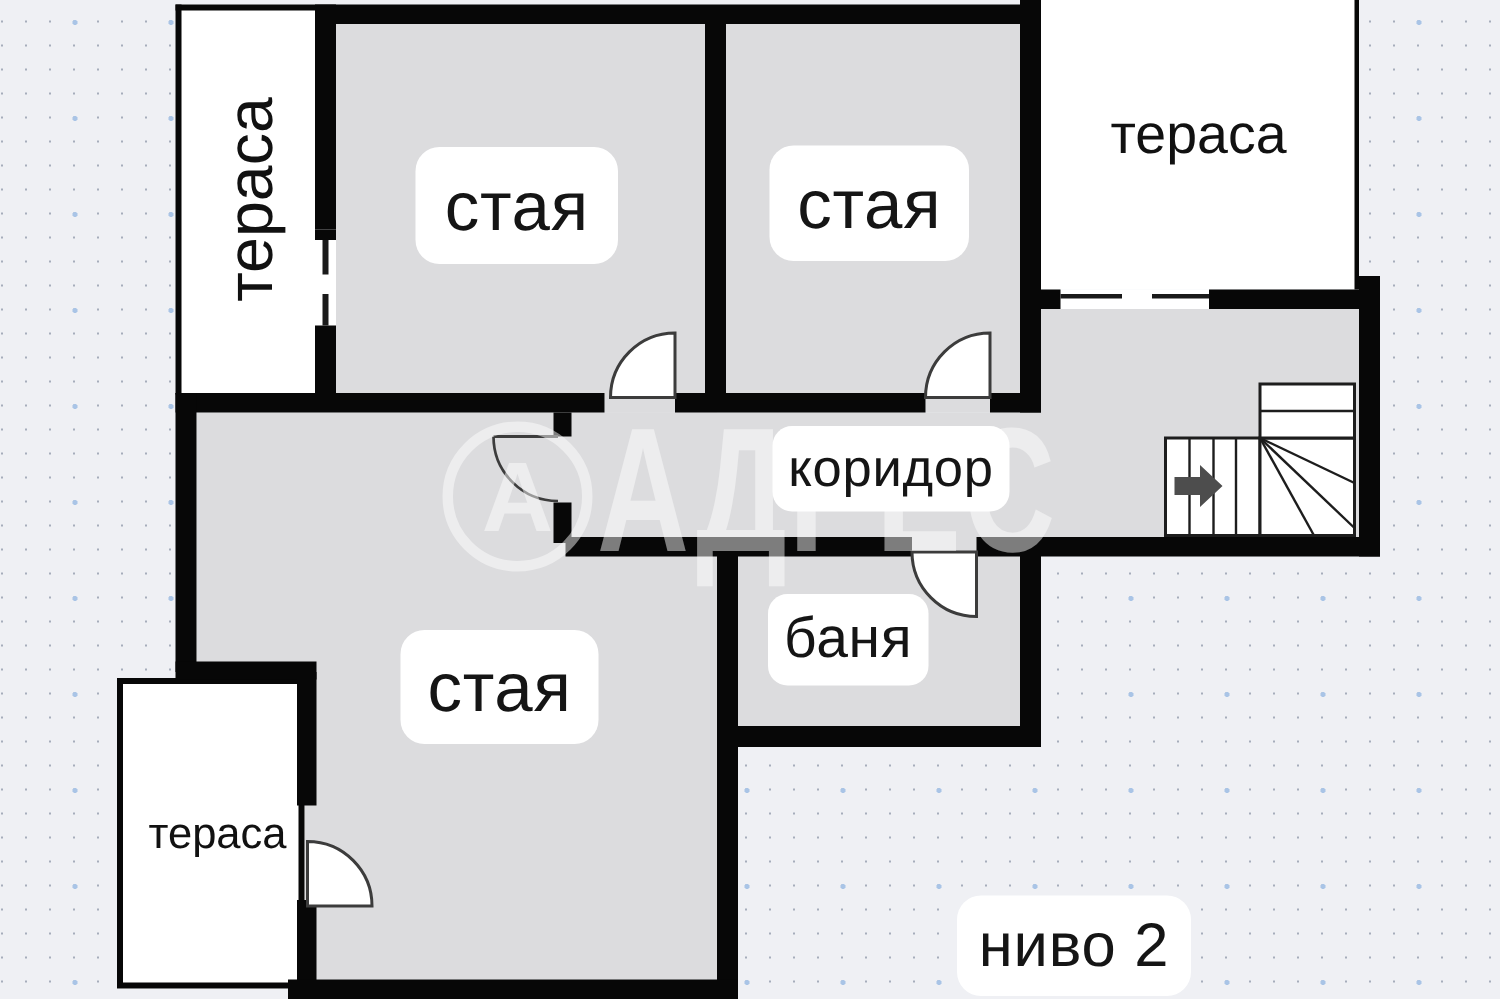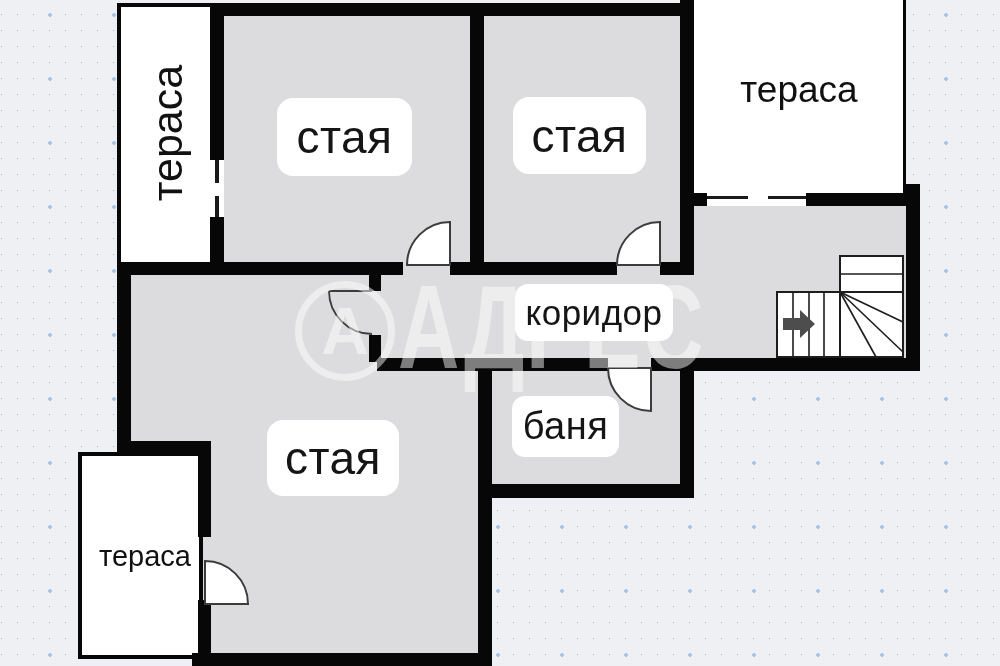--- a/index.html
+++ b/index.html
@@ -155,20 +155,23 @@
   </div>
   <div class="label-box" style="left:267px;top:420px;width:132px;height:76px;font-size:46px;">
     <span>стая</span>
   </div>
   <div class="label-box" style="left:512px;top:396px;width:107px;height:61px;font-size:38px;border-radius:13px;">
     <span>баня</span>
   </div>
   <div class="label-box" style="left:515px;top:284px;width:158px;height:57px;font-size:35px;border-radius:13px;">
     <span>коридор</span>
   </div>
+  <div class="label-box" style="left:638px;top:597px;width:156px;height:67px;font-size:41px;">
+    <span>ниво 2</span>
+  </div>
 
   <div class="plain-label" style="left:67px;top:98px;width:200px;height:70px;font-size:43px;transform:rotate(-90deg);">
     <span>тераса</span>
   </div>
   <div class="plain-label" style="left:719px;top:68px;width:160px;height:44px;font-size:37px;">
     <span>тераса</span>
   </div>
   <div class="plain-label" style="left:85px;top:538px;width:120px;height:36px;font-size:29px;">
     <span>тераса</span>
   </div>

